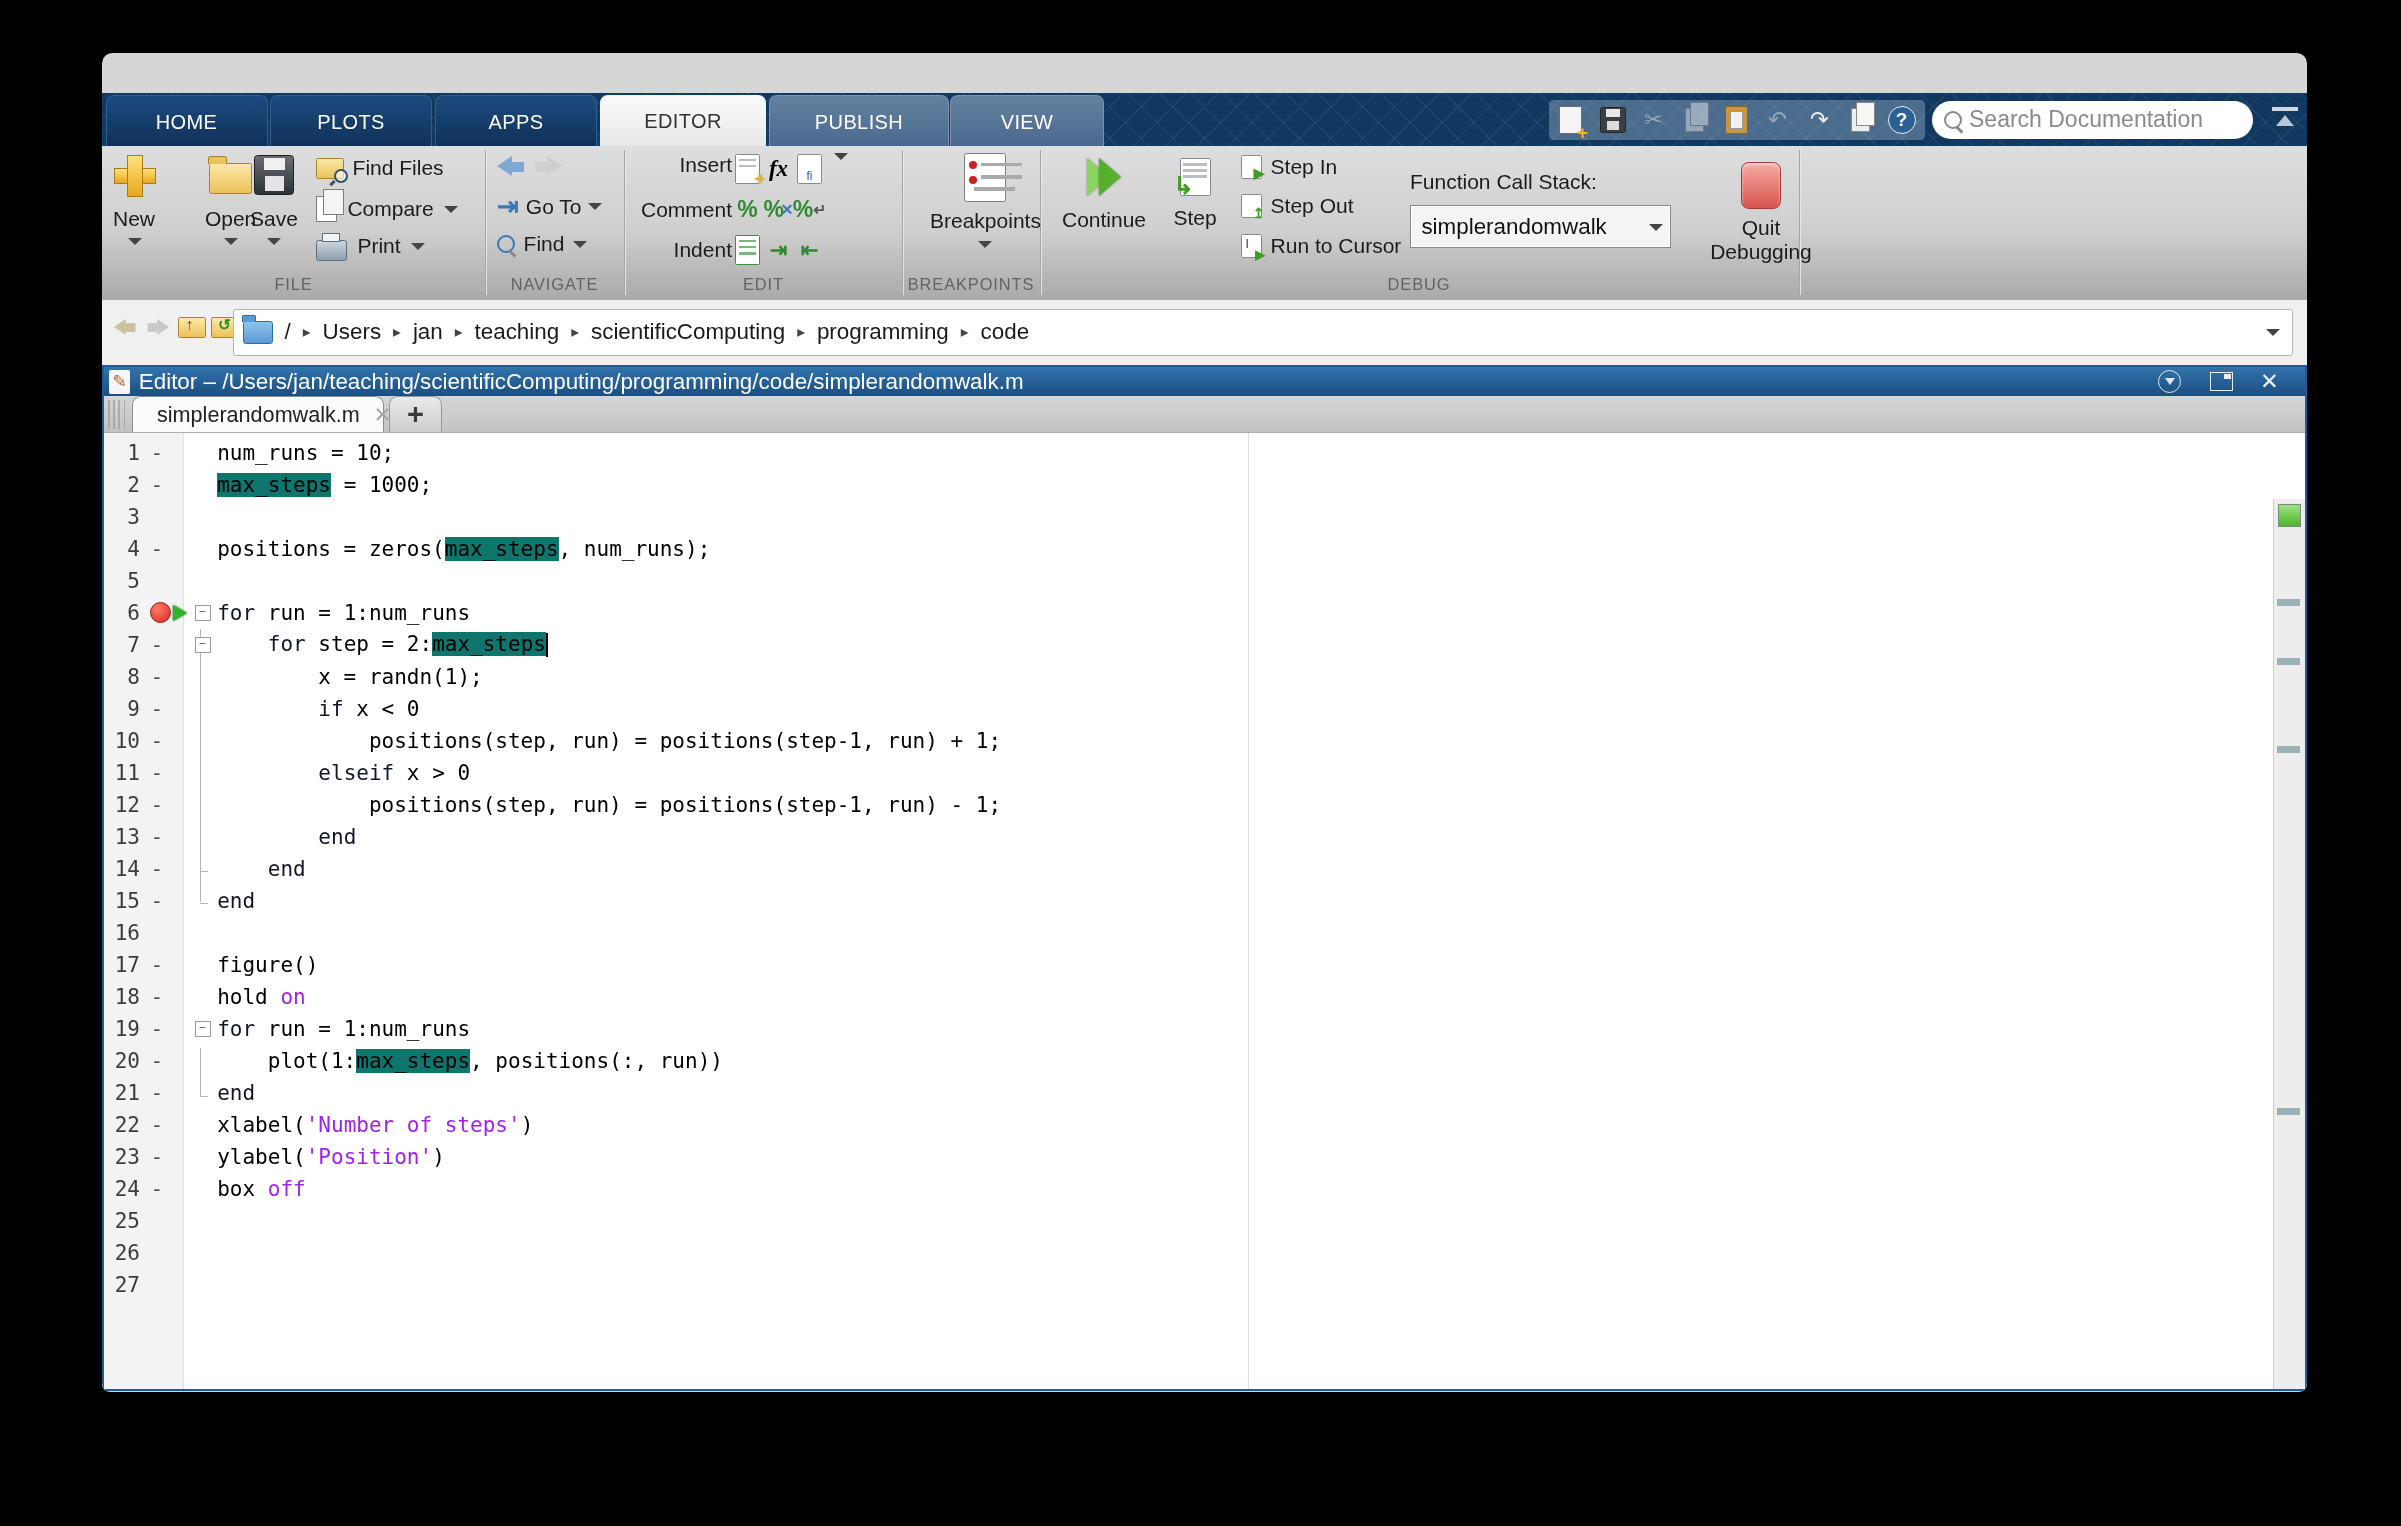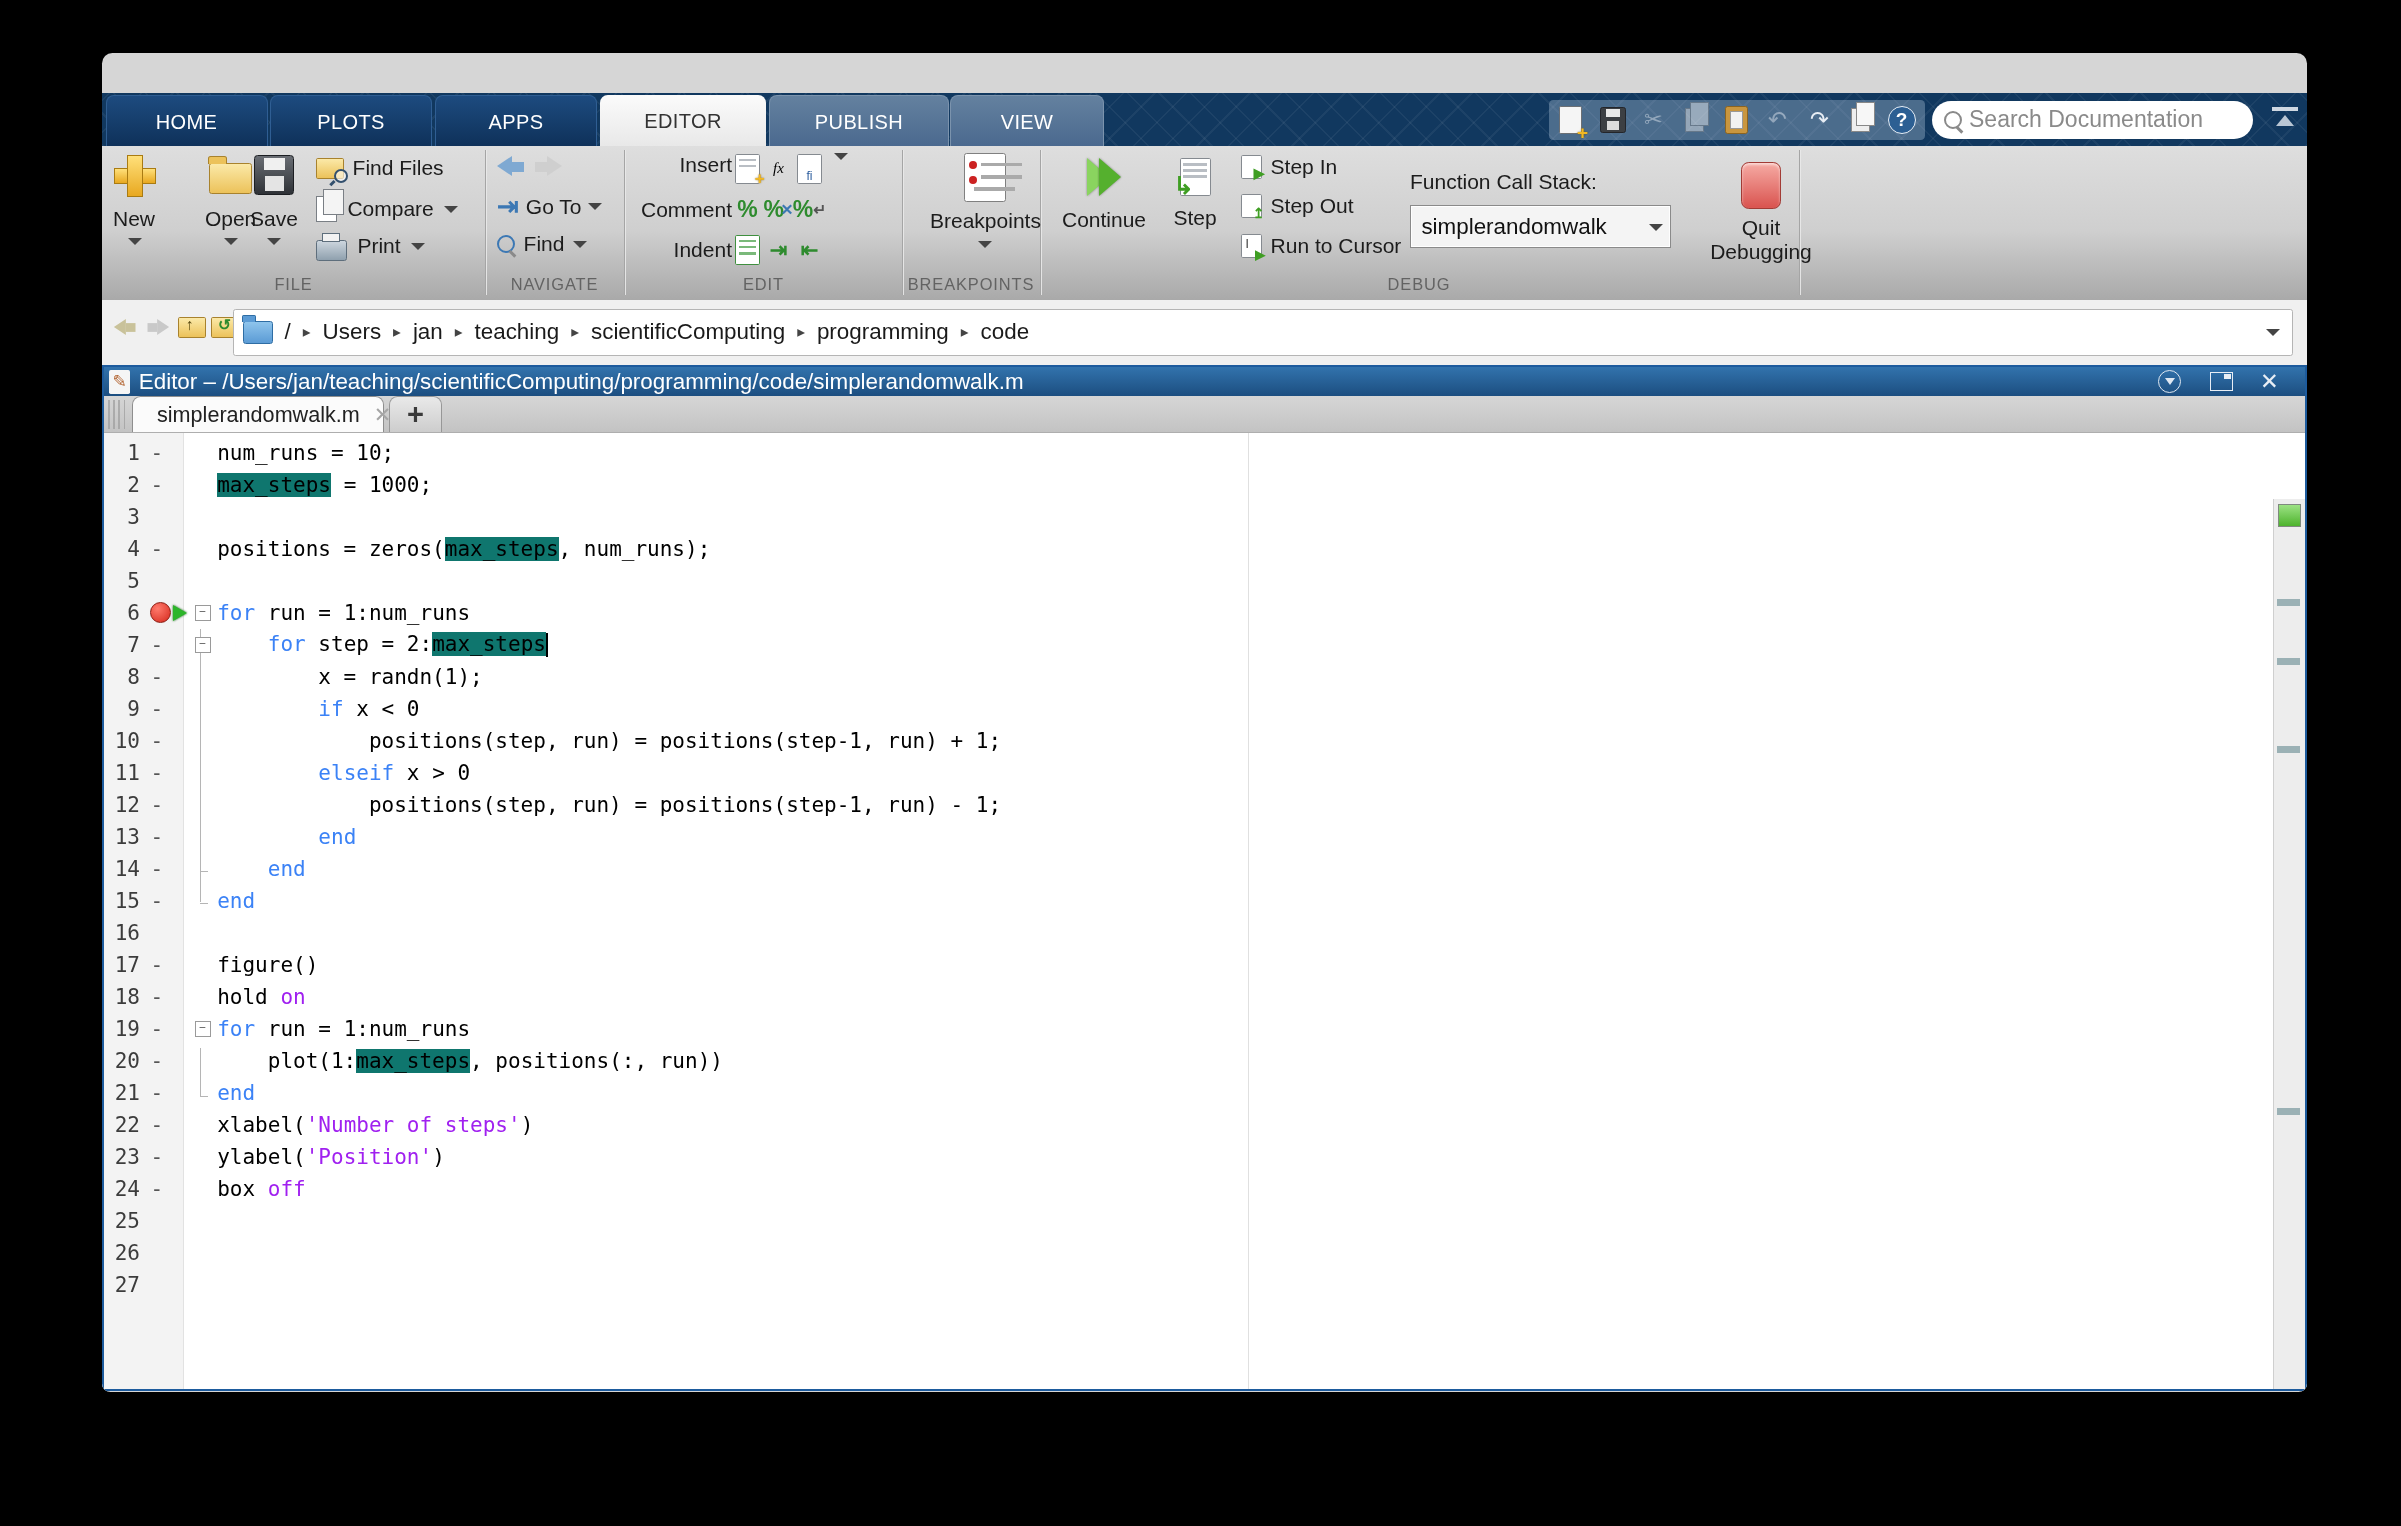--- a/index.html
+++ b/index.html
@@ -140,21 +140,21 @@
   #codearea{position:absolute;left:0;top:66px;right:0;bottom:0;background:#fff;overflow:hidden;}
   #gutter-bg{position:absolute;left:0;top:0;width:79px;bottom:0;background:#f3f3f3;border-right:0.9px solid #e2e2e2;}
   #limit-line{position:absolute;left:1144px;top:0;bottom:0;width:0.9px;background:#e0e0e0;}
   #code-rows{position:absolute;left:0;top:3.5px;right:31px;}
   .crow{display:flex;align-items:center;height:32px;}
   .ln{width:36px;text-align:right;padding-right:5.2px;font:21px "DejaVu Sans Mono",monospace;color:#3c3c3c;flex:0 0 auto;}
   .marker{width:43px;flex:0 0 auto;display:flex;align-items:center;font:21px "DejaVu Sans Mono",monospace;color:#555;padding-left:5.2px;box-sizing:border-box;}
   .foldc{width:29px;flex:0 0 auto;display:flex;align-items:center;justify-content:center;}
   .fold-box{width:14px;height:14px;border:0.9px solid #9a9a9a;background:#fff;color:#666;font:11.2px/12px "DejaVu Sans Mono",monospace;text-align:center;z-index:2;}
   .txt{font:21px "DejaVu Sans Mono",monospace;white-space:pre;color:#000;}
-  .tk{color:#3b82f6;}
+  .tk{color:#0f172a;}
   .ts{color:#a020f0;}
   .th{background:#0f766e;text-align:right;}
   .caret{display:inline-block;width:1.7px;height:24px;background:#000;vertical-align:middle;}
   .bp-dot{width:19px;height:19px;border-radius:50%;background:radial-gradient(circle at 35% 30%,#ff7b6d,#d5281c);border:0.9px solid #8b1a10;flex:0 0 auto;}
   .dbg-arrow{width:0;height:0;border-top:8.6px solid transparent;border-bottom:8.6px solid transparent;border-left:14px solid #2db52a;
     margin-left:1.7px;filter:drop-shadow(0 0 0.9px #0a5c08);flex:0 0 auto;}
   .fold-line{position:absolute;width:0.9px;background:#b5b5b5;z-index:1;}
   .fold-tick{position:absolute;height:0.9px;background:#b5b5b5;z-index:1;}
   
   #indicator{position:absolute;right:0;top:66px;width:31px;bottom:0;background:#ededed;border-left:0.9px solid #cfcfcf;}
@@ -278,21 +278,21 @@
       <span class="small-label" style="width:95px;text-align:right;">Insert</span>
       <span class="icon-box">
           <span class="mini-doc">
             <span class="lines">
               <div></div>
               <div></div>
             </span>
             <span style="position:absolute;right:-6px;bottom:-6px;color:#f2b824;font-weight:bold;font-size:17px;text-shadow:0 0 1.7px #7c5a00;">+</span>
           </span>
         </span>
-      <span class="icon-box" style="font-style:italic;font-family:'Liberation Serif',serif;font-size:15px;font-weight:normal;">fx</span>
+      <span class="icon-box" style="font-style:italic;font-family:'Liberation Serif',serif;font-size:23px;font-weight:bold;">fx</span>
       <span class="icon-box">
           <span class="mini-doc" style="display:flex;align-items:flex-end;justify-content:center;color:#2e5e9e;font-size:12px;">fi</span>
         </span>
       <span class="caret-down" style="margin-left:8.6px;"></span>
     </div>
     <div class="abs" style="left:535px;top:48px;display:flex;align-items:center;">
       <span class="small-label" style="width:95px;text-align:right;">Comment</span>
       <span class="icon-box pct">%</span>
       <span class="icon-box pct">
           <span>%</span>

